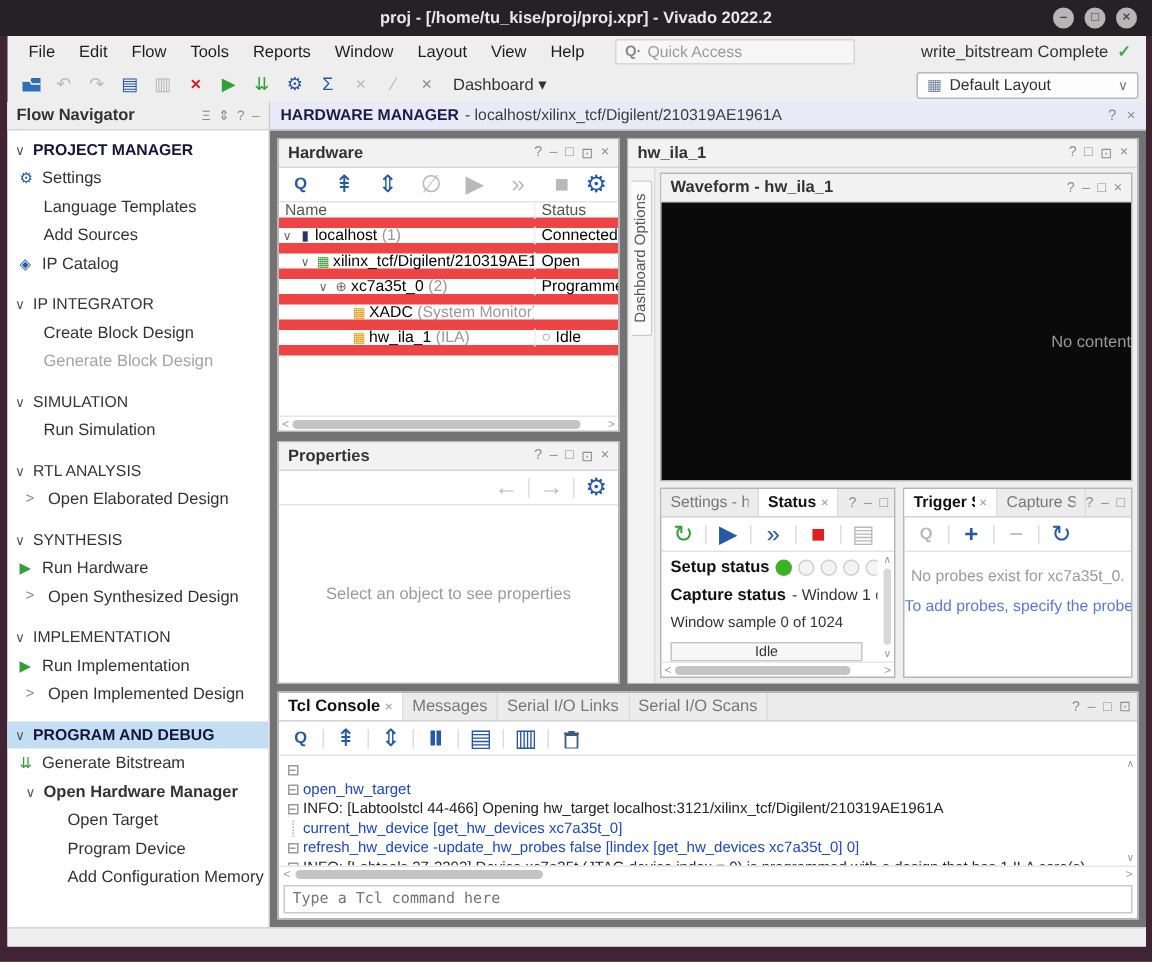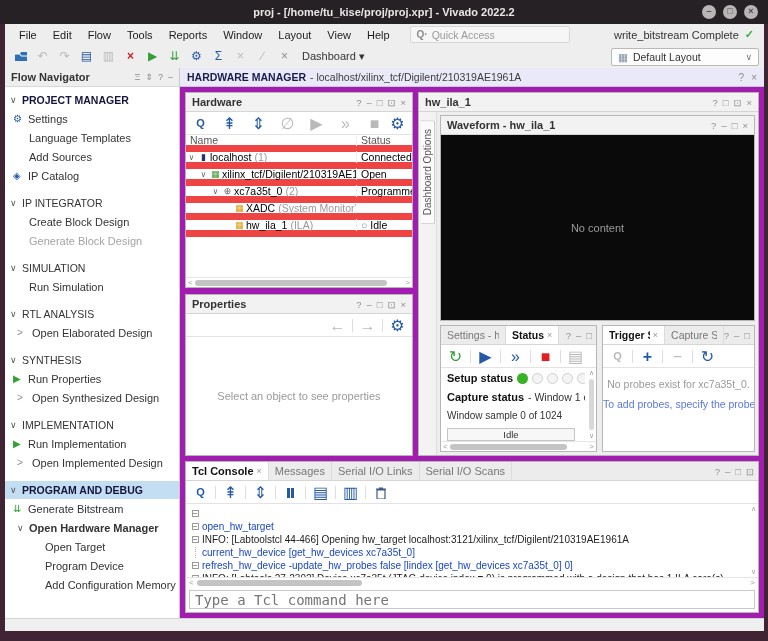--- a/index.html
+++ b/index.html
@@ -38,21 +38,21 @@
 .fn-section{margin-bottom:9px;}
 .fn-sec-hdr{display:flex;align-items:center;height:18px;padding-left:5px;font-weight:bold;font-size:10.5px;color:#14143c;}
 .fn-sec-hdr.sel{background:#c3ddf3;}
 .fn-chev{width:12px;color:#555;font-size:9px;font-weight:normal;}
 .fn-item{display:flex;align-items:center;height:19px;padding-left:24px;color:#333;font-size:11px;}
 .fn-item.lvl2{padding-left:40px;}
 .fn-item.dis{color:#a4a4a4;}
 .fn-item.bold{font-weight:bold;padding-left:12px;}
 .fn-ico{width:15px;font-size:10px;text-align:left;}
 
-.workspace{flex:1;display:flex;flex-direction:column;min-width:0;background:#a21caf;}
+.workspace{flex:1;display:flex;flex-direction:column;min-width:0;background:#737373;}
 .hwm-bar{height:19px;background:#e9e9f8;border-bottom:1px solid #c7c7dc;display:flex;align-items:center;padding:0 7px;font-size:10.5px;color:#3c3c3c;}
 .hwm-bar b{color:#1b1b4b;font-size:10.5px;margin-right:4px;}
 .hwm-icons{margin-left:auto;color:#8a8a8a;font-size:10px;display:flex;gap:7px;}
 .panels{flex:1;display:flex;padding:5px;gap:5px;min-height:0;}
 .panel{background:#fff;border:1px solid #b6b6b6;display:flex;flex-direction:column;min-width:0;}
 .p-hdr{height:19px;background:#f3f2f3;border-bottom:1px solid #d5d5d5;display:flex;align-items:center;padding:0 6px;flex:none;}
 .p-title{font-weight:bold;font-size:11px;color:#333;flex:1;white-space:nowrap;overflow:hidden;}
 .p-btns{display:flex;gap:5px;color:#8e8e8e;font-size:9.5px;}
 .p-toolbar{height:23px;display:flex;align-items:center;gap:2px;padding:0 4px;border-bottom:1px solid #e3e3e3;flex:none;}
 .sep{width:1px;height:13px;background:#ddd;margin:0 2px;}
@@ -76,21 +76,21 @@
 .hs-track{flex:1;height:6px;position:relative;}
 .hs-thumb{position:absolute;left:0;top:0;height:6px;border-radius:3px;background:#c4c4c4;}
 .prop-empty{flex:1;display:flex;align-items:center;justify-content:center;color:#9a9a9a;font-size:11px;}
 
 .ila{flex:1;display:flex;flex-direction:column;min-width:0;}
 .ila-body{flex:1;display:flex;min-height:0;background:#efeeef;}
 .side-strip{width:18px;flex:none;border-right:1px solid #ddd;display:flex;flex-direction:column;align-items:center;padding-top:8px;background:#f4f3f4;}
 .side-tab{writing-mode:vertical-rl;transform:rotate(180deg);font-size:10px;color:#555;border:1px solid #ccc;border-right:none;background:#fbfbfb;padding:8px 1px;border-radius:2px 0 0 2px;}
 .ila-content{flex:1;display:flex;flex-direction:column;min-width:0;padding:3px;gap:4px;}
 .wave-panel{flex:1;display:flex;flex-direction:column;min-height:0;}
-.wave-black{flex:1;background:#0a0a0a;display:flex;align-items:center;justify-content:center;color:#9a9a9a;font-size:11px;}
+.wave-black{flex:1;background:#0a0a0a;display:flex;align-items:center;justify-content:flex-end;color:#9a9a9a;font-size:11px;}
 .bottom-row{height:127px;display:flex;gap:5px;flex:none;}
 .mini-panel{background:#fff;border:1px solid #b6b6b6;display:flex;flex-direction:column;min-width:0;}
 .status-panel{width:157px;flex:none;}
 .trigger-panel{flex:1;}
 .tabbar{height:19px;display:flex;align-items:stretch;background:#ececec;border-bottom:1px solid #d5d5d5;flex:none;font-size:10.5px;}
 .tab{display:flex;align-items:center;gap:3px;padding:0 6px;color:#777;border-right:1px solid #dcdcdc;white-space:nowrap;overflow:hidden;}
 .tab.active{background:#fff;color:#111;font-weight:bold;}
 .tab .x{color:#999;font-weight:normal;font-size:9px;}
 .tab-clip{max-width:52px;overflow:hidden;white-space:nowrap;display:inline-block;}
 .tabbar .p-btns{margin-left:auto;align-items:center;padding-right:4px;}
@@ -114,21 +114,21 @@
 .console{flex:1;display:flex;min-height:0;font-family:"DejaVu Sans Mono",monospace;font-size:10px;}
 .con-lines{flex:1;overflow:hidden;padding:3px 0 0 2px;min-width:0;}
 .con-line{display:flex;align-items:center;height:13px;white-space:nowrap;overflow:hidden;}
 .gut{width:14px;flex:none;display:flex;align-items:center;justify-content:center;}
 .gbox{width:7px;height:7px;border:1px solid #9a9a9a;background:linear-gradient(#9a9a9a,#9a9a9a) center/4px 1px no-repeat,#fff;}
 .gdot{width:1px;height:11px;border-left:1px dotted #b5b5b5;}
 .cmd{color:#1a46c8;}
 .info{color:#222;}
 .con-hscroll{height:11px;border-top:1px solid #e6e6e6;display:flex;align-items:center;padding:0 3px;gap:3px;flex:none;}
 .tcl-input{height:19px;margin:2px 3px 3px 3px;border:1px solid #c9c9c9;display:flex;align-items:center;flex:none;}
-.tcl-input input{border:none;outline:none;width:100%;font-family:"DejaVu Sans Mono",monospace;font-size:14px;color:#555;padding:0 5px;background:transparent;}
+.tcl-input input{border:none;outline:none;width:100%;font-family:"DejaVu Sans Mono",monospace;font-size:10px;color:#555;padding:0 5px;background:transparent;}
 .statusbar{height:13px;background:#f0eff0;border-top:1px solid #d5d5d5;flex:none;}
 .pause-icon{display:inline-block;width:7px;height:10px;border-left:3px solid #2359a6;border-right:3px solid #2359a6;}
 svg{display:block;}
 </style>
 </head>
 <body>
 
 <div class="titlebar">
   <div class="tb-title">proj - [/home/tu_kise/proj/proj.xpr] - Vivado 2022.2</div>
   <div class="tb-btns">
@@ -254,21 +254,21 @@
               <span>Open Elaborated Design</span>
             </div>
         </div>
         <div class="fn-section">
           <div class="fn-sec-hdr" style="font-weight:normal;color:#333">
               <span class="fn-chev">∨</span>
               <span>SYNTHESIS</span>
             </div>
           <div class="fn-item" style="padding-left:8px">
               <span class="fn-ico grn">▶</span>
-              <span>Run Properties</span>
+              <span>Run Hardware</span>
             </div>
           <div class="fn-item" style="padding-left:12px">
               <span class="fn-ico dgray">&gt;</span>
               <span>Open Synthesized Design</span>
             </div>
         </div>
         <div class="fn-section">
           <div class="fn-sec-hdr" style="font-weight:normal;color:#333">
               <span class="fn-chev">∨</span>
               <span>IMPLEMENTATION</span>

